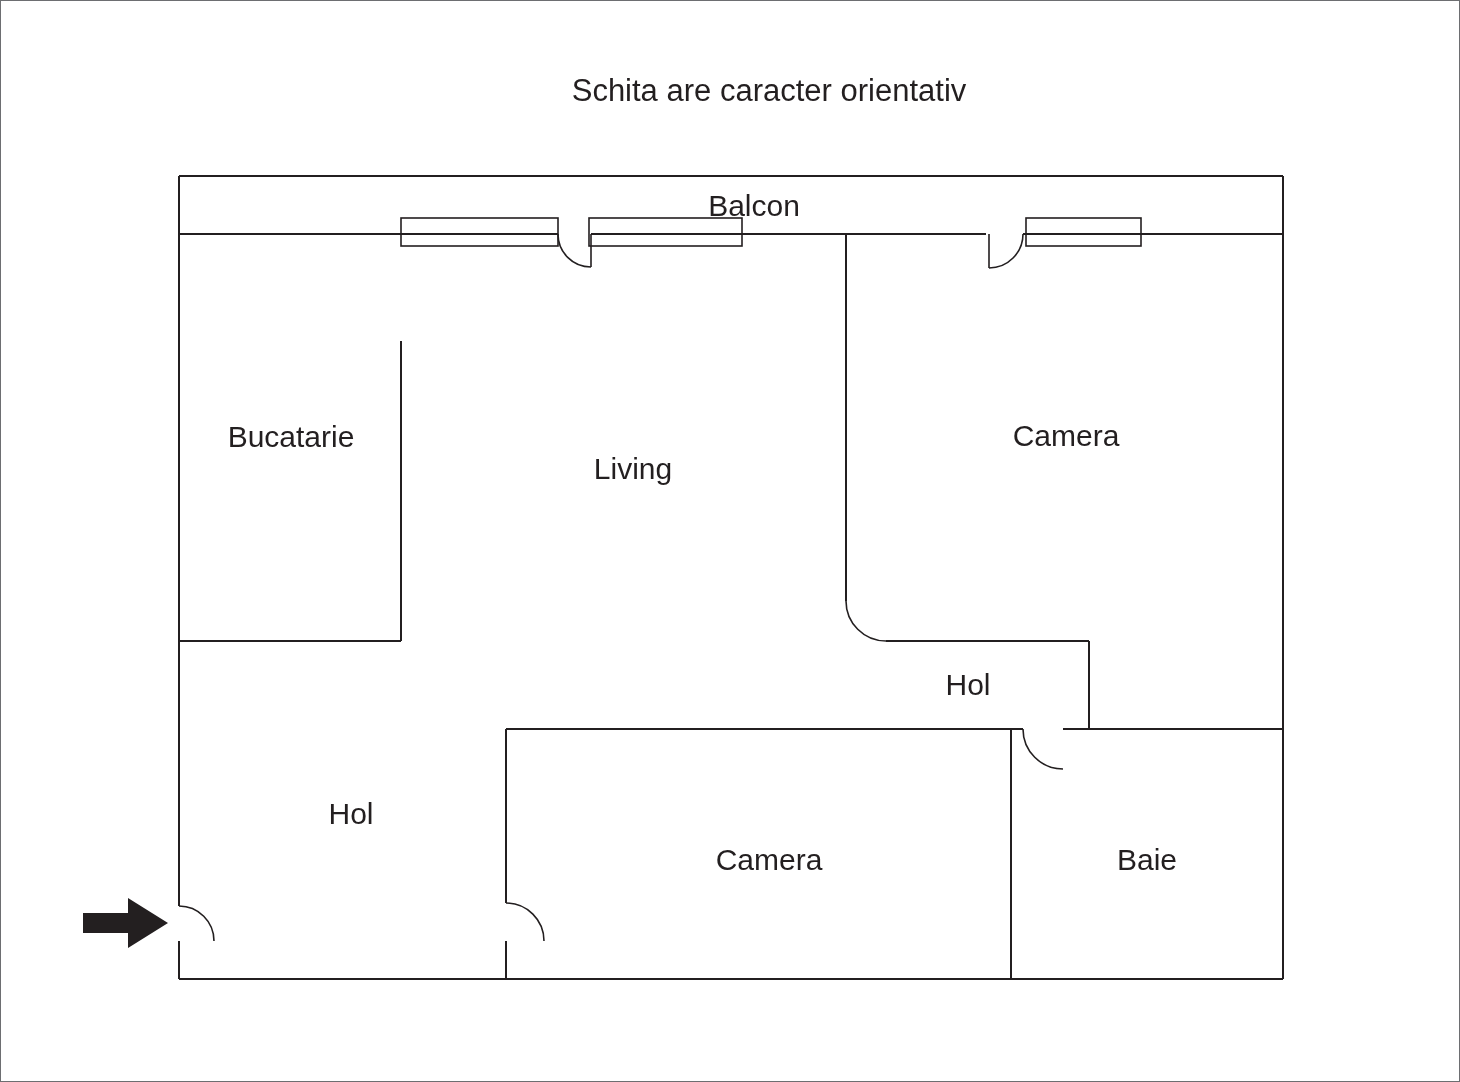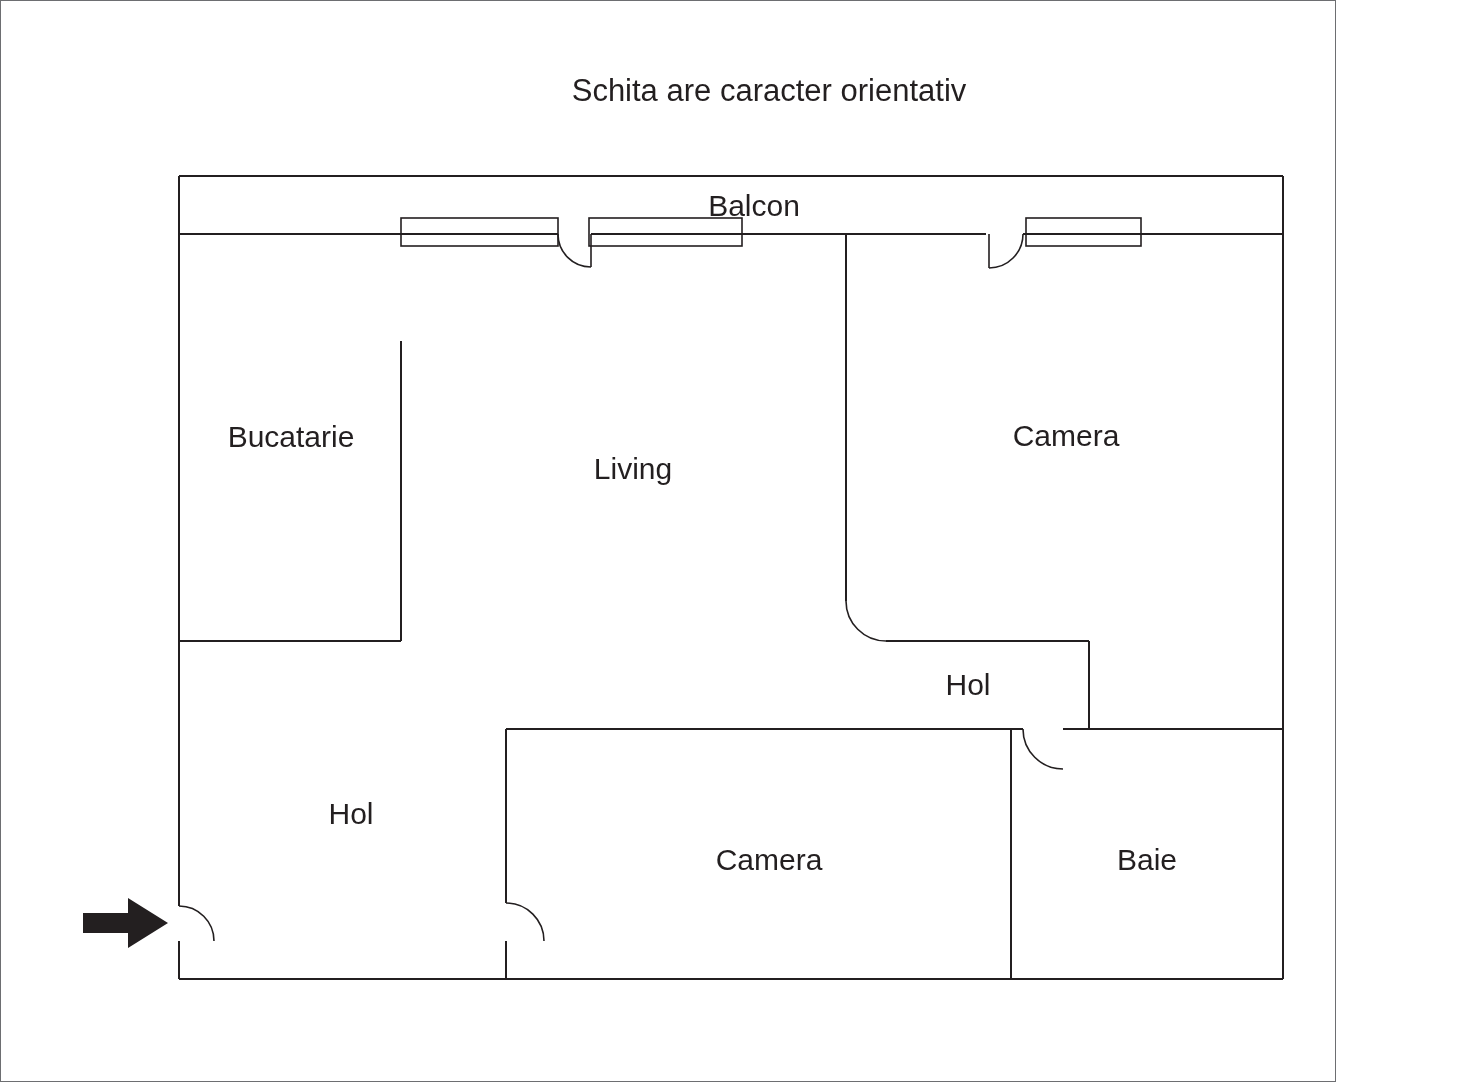--- a/index.html
+++ b/index.html
@@ -1,21 +1,21 @@
 <!DOCTYPE html>
 <html><head>
 <meta charset="utf-8">
 <style>
   html, body {
     margin: 0;
     padding: 0;
     background: #ffffff;
   }
   .page {
-    width: 1336px;
+    width: 1460px;
     height: 1082px;
     box-sizing: border-box;
     border: 1px solid #6d6e71;
     background: #ffffff;
     position: relative;
     overflow: hidden;
     font-family: "Liberation Sans", "DejaVu Sans", sans-serif;
   }
   svg { display: block; }
   text {

